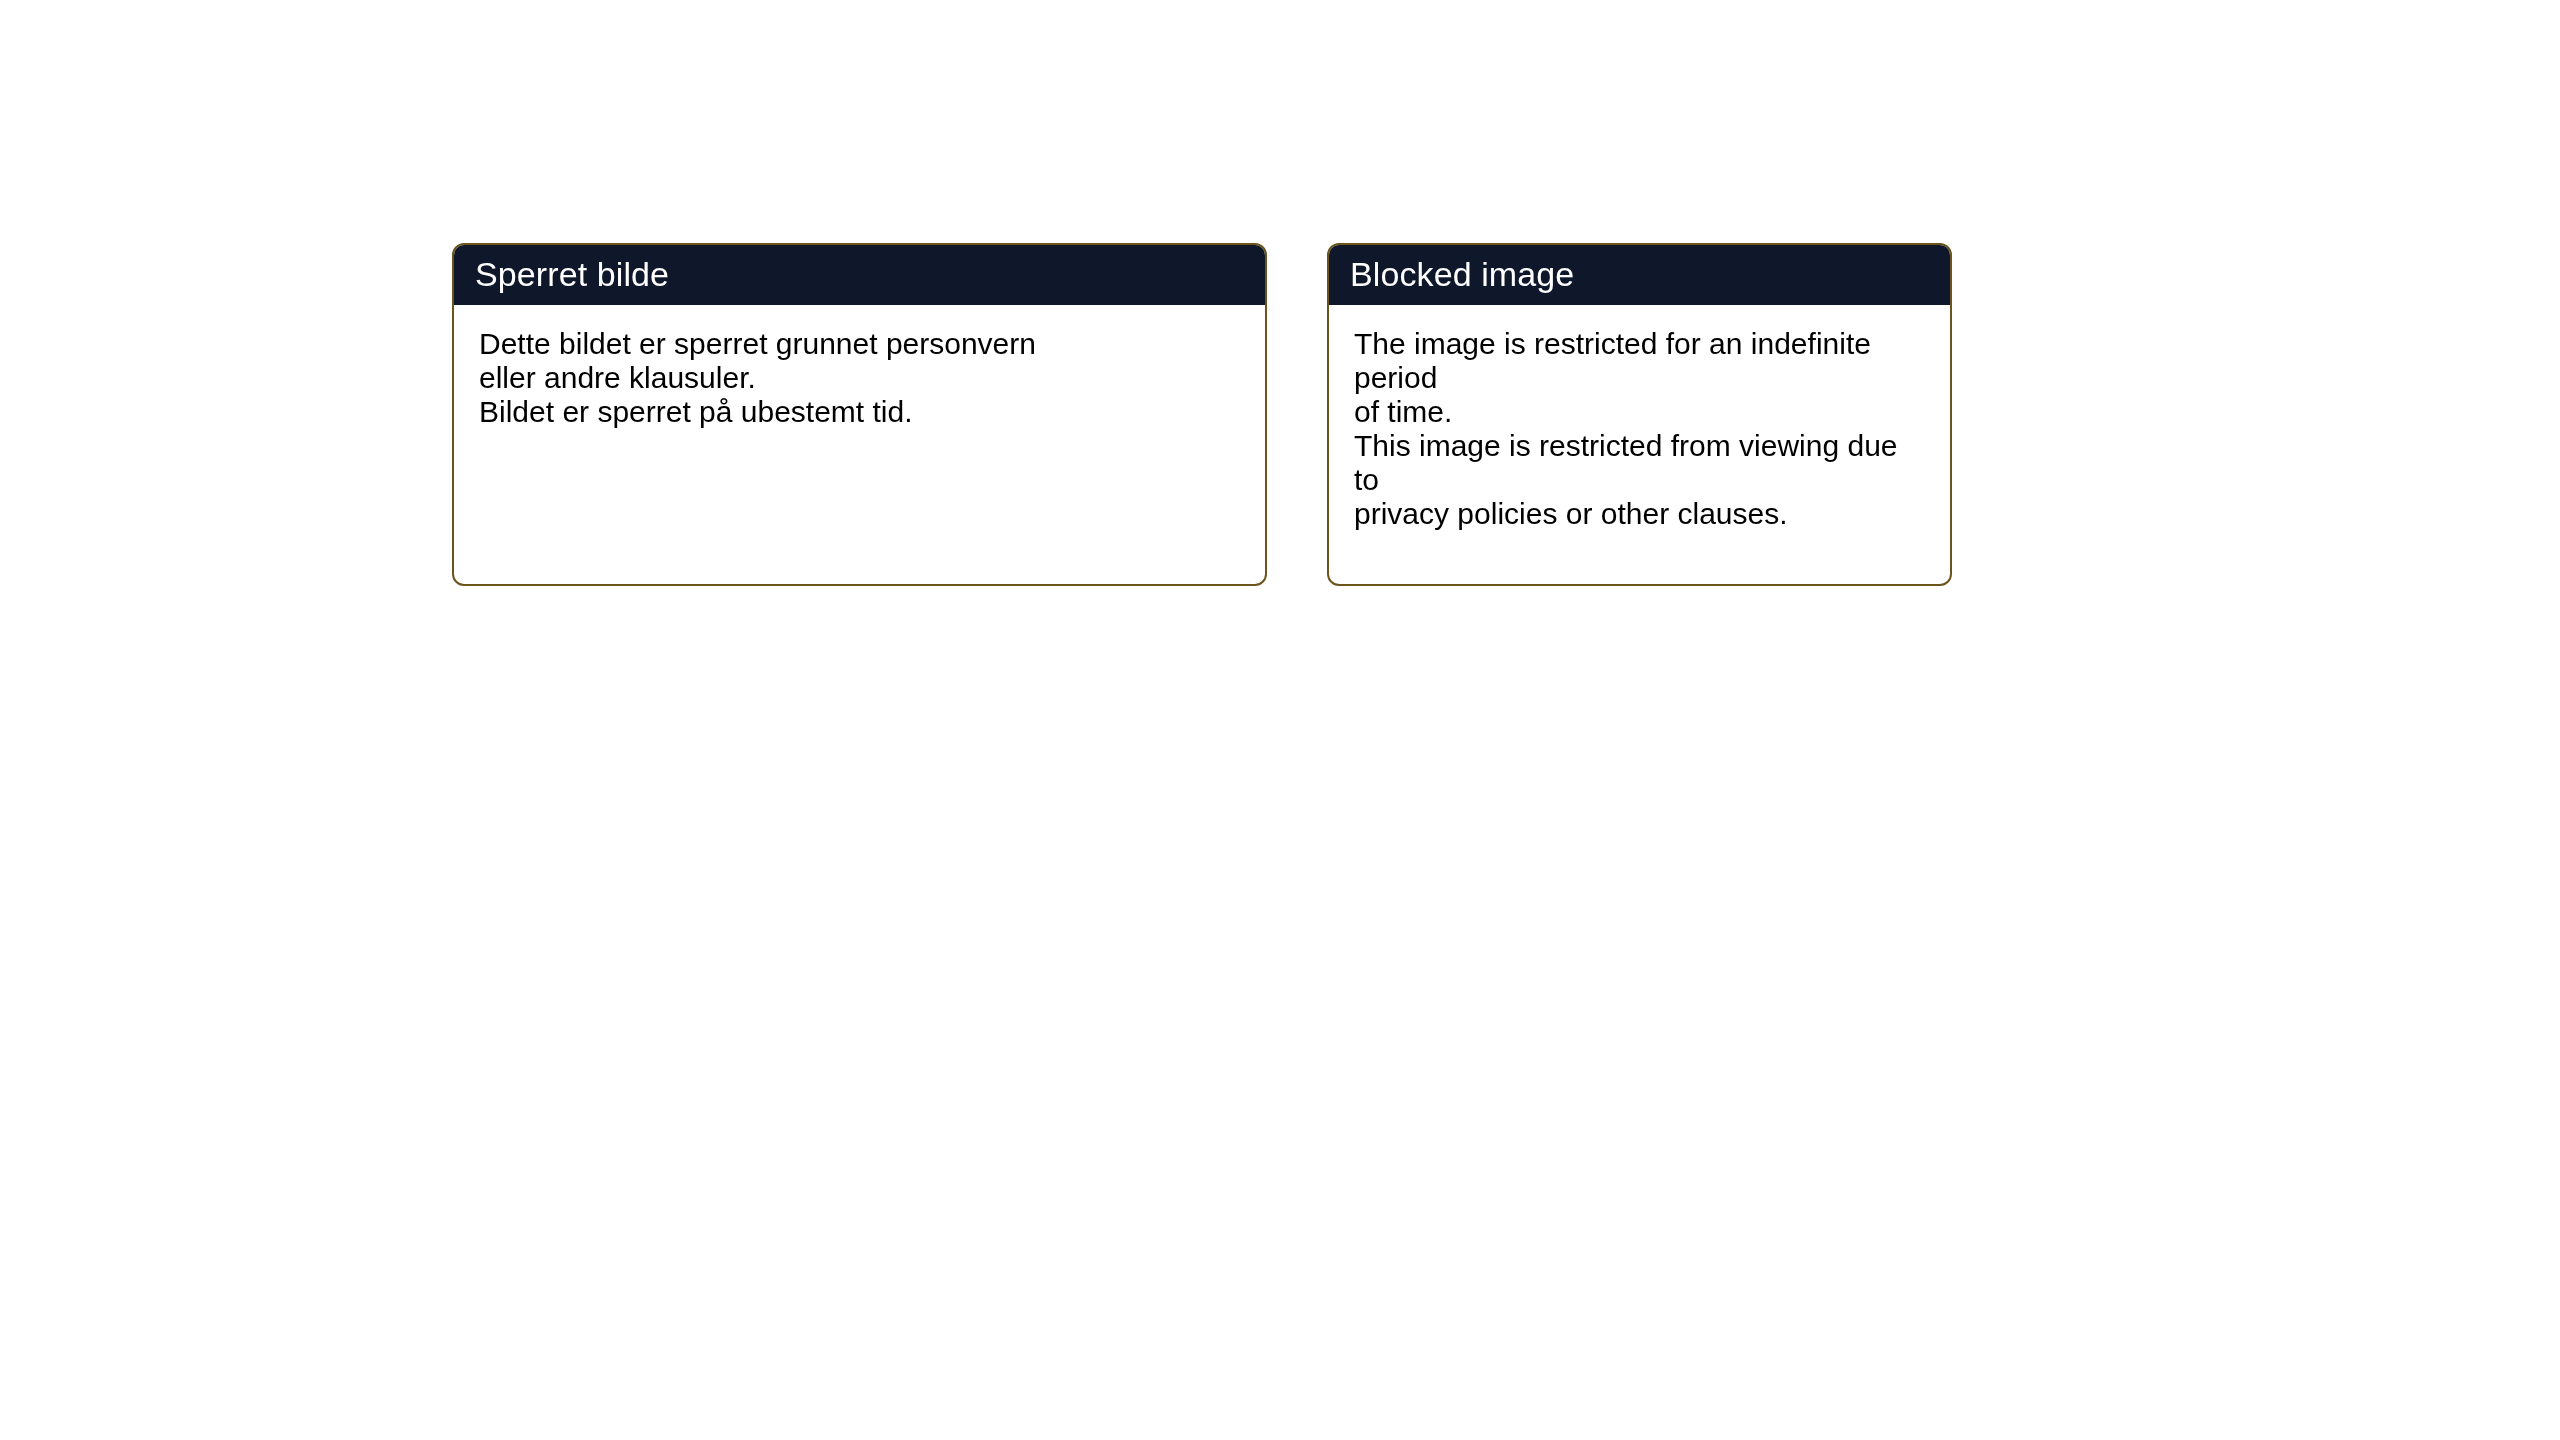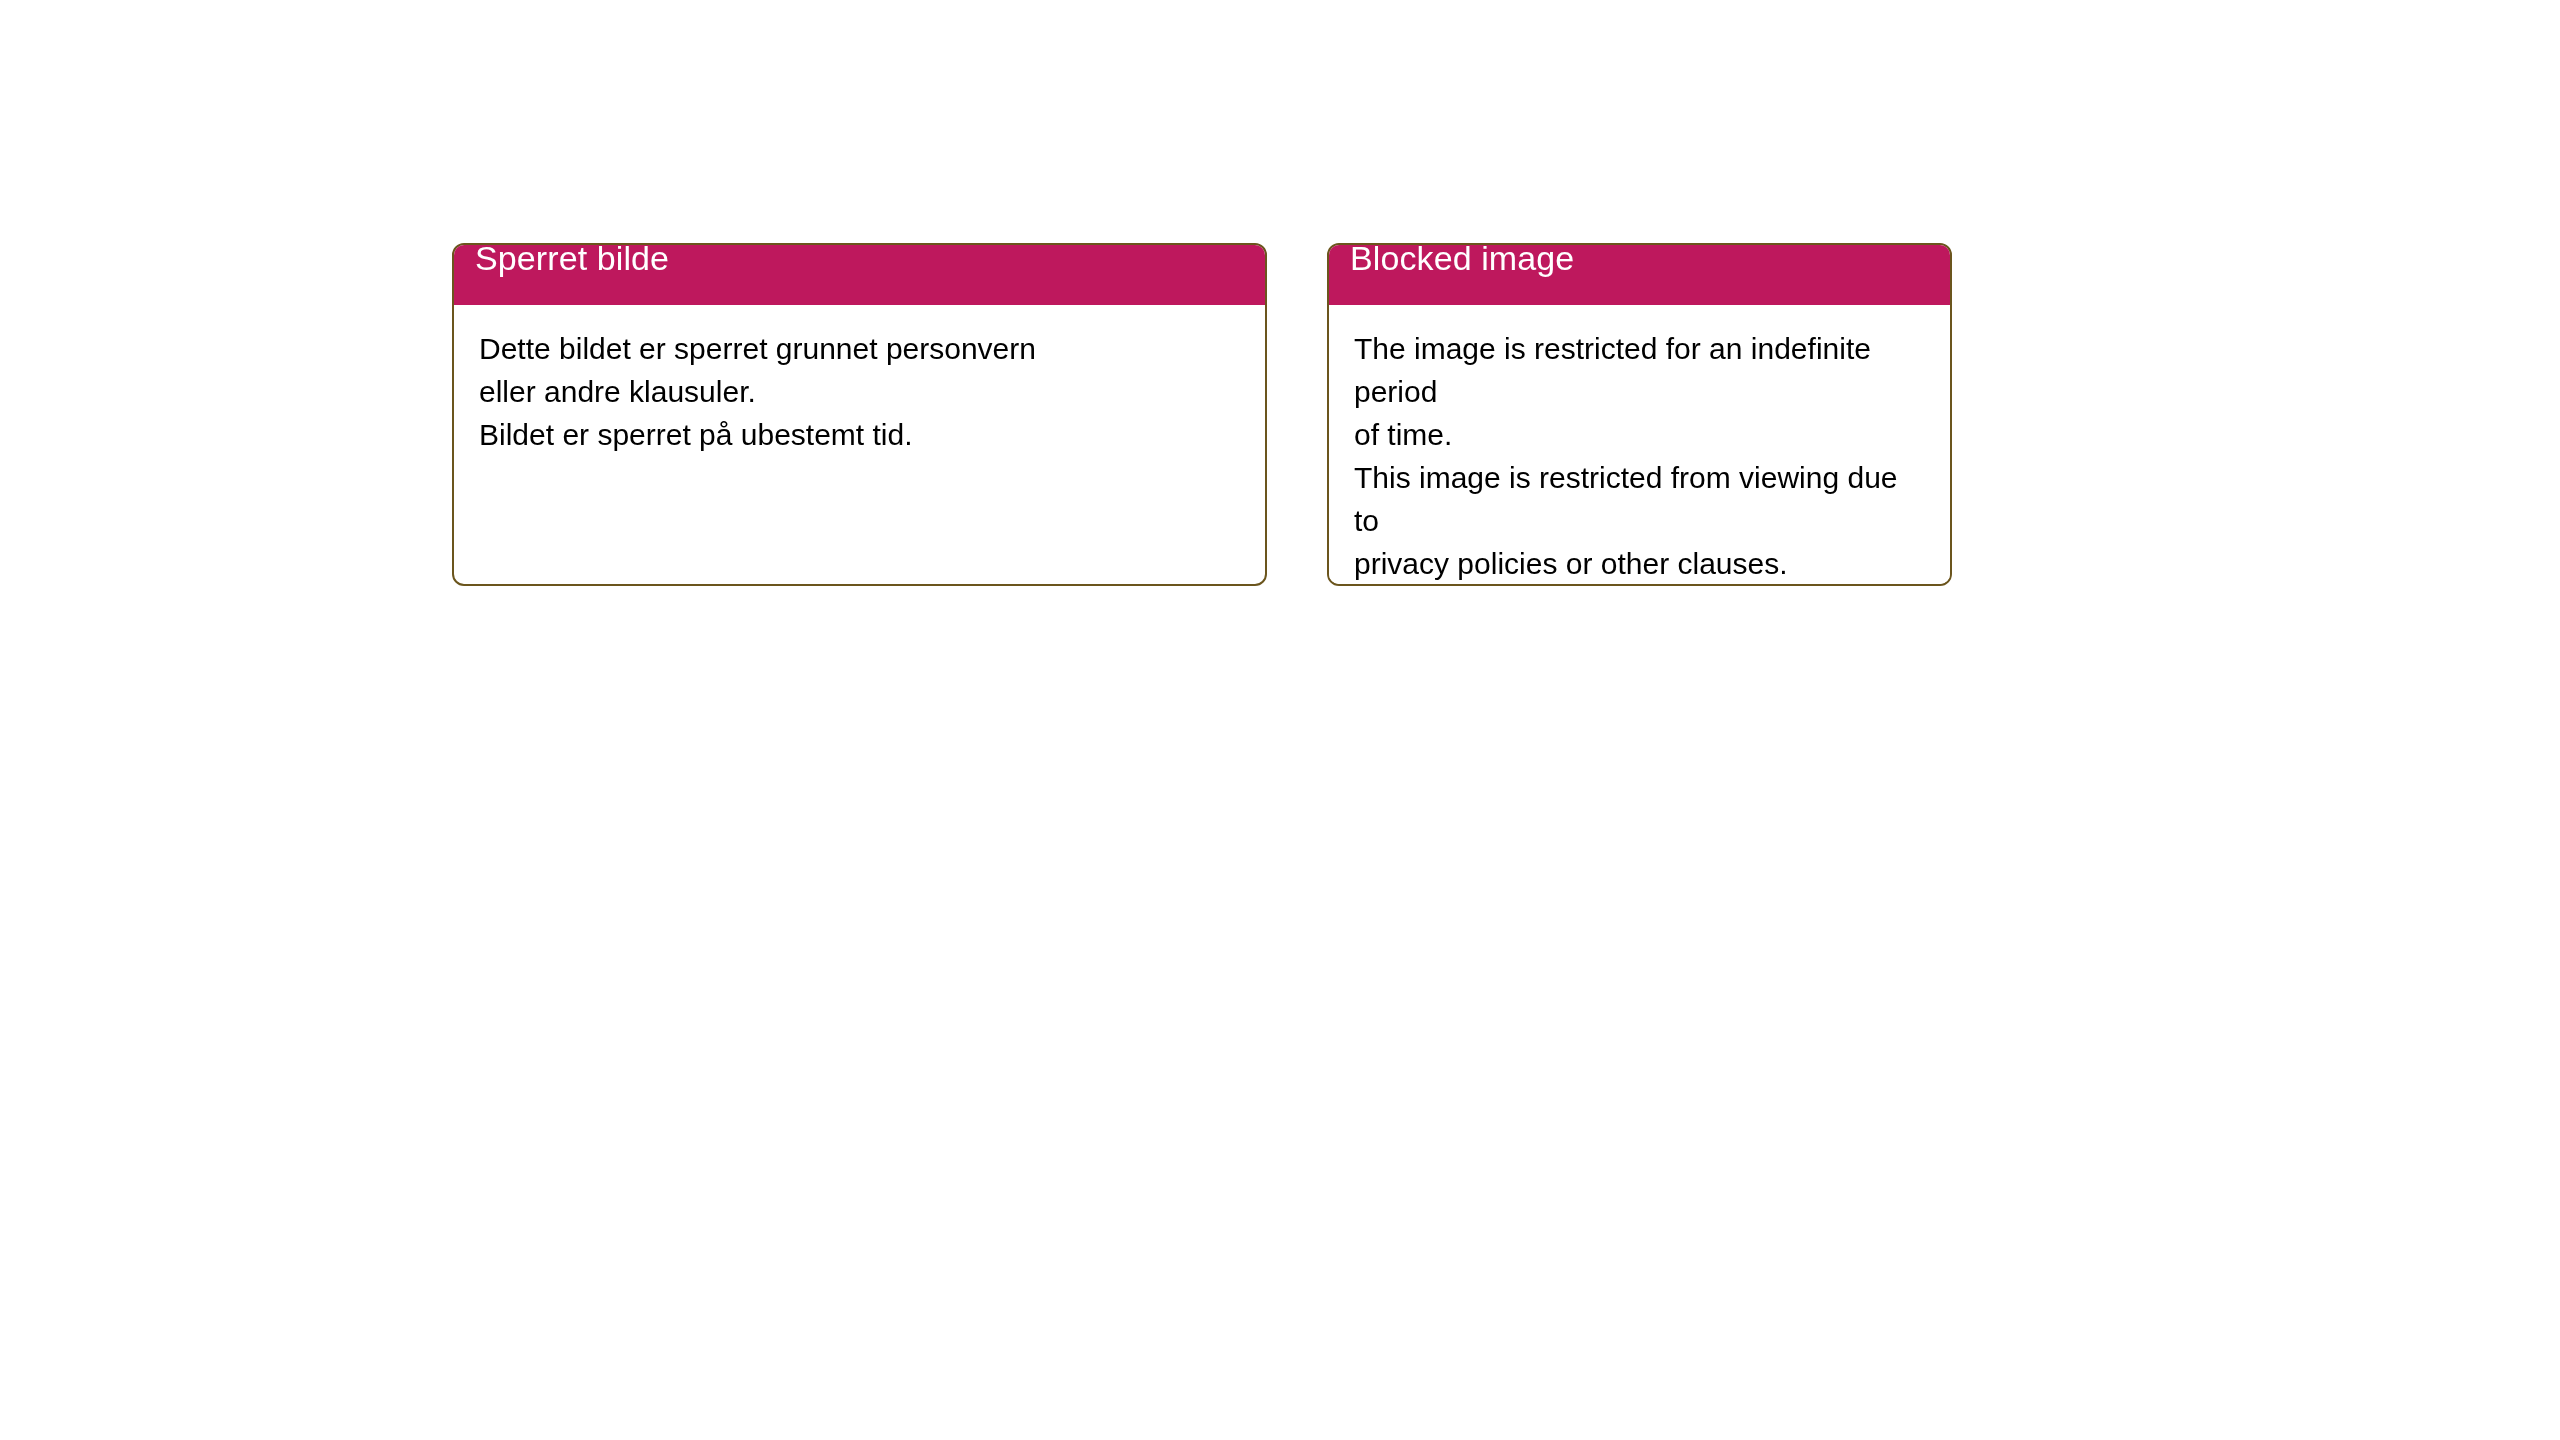--- a/index.html
+++ b/index.html
@@ -30,23 +30,23 @@
     border-radius: 12px;
     overflow: hidden;
   }
 
   .notice-card.card-no  { left: 452px;  top: 243px; width: 815px; height: 343px; }
   .notice-card.card-en  { left: 1327px; top: 243px; width: 625px; height: 343px; }
 
   .card-header {
     box-sizing: border-box;
     height: 62px;
-    background: #be185d;
+    background: #0f172a;
     display: flex;
-    align-items: flex-end;
+    align-items: center;
     padding: 0 0 0 23px;
     margin: -2px -2px 0 -2px;
     border-top-left-radius: 12px;
     border-top-right-radius: 12px;
   }
 
   .card-title {
     color: #ffffff;
     font-size: 34px;
     line-height: 38px;
@@ -57,21 +57,21 @@
 
   .card-body {
     box-sizing: border-box;
     padding: 22px 24px 0 25px;
     background: #ffffff;
   }
 
   .card-paragraph {
     color: #000000;
     font-size: 30px;
-    line-height: 43px;
+    line-height: 34px;
     font-weight: normal;
     margin: 0;
     white-space: pre-line;
   }
 
   .card-paragraph + .card-paragraph {
   }
 </style>
 </head>
 <body>

